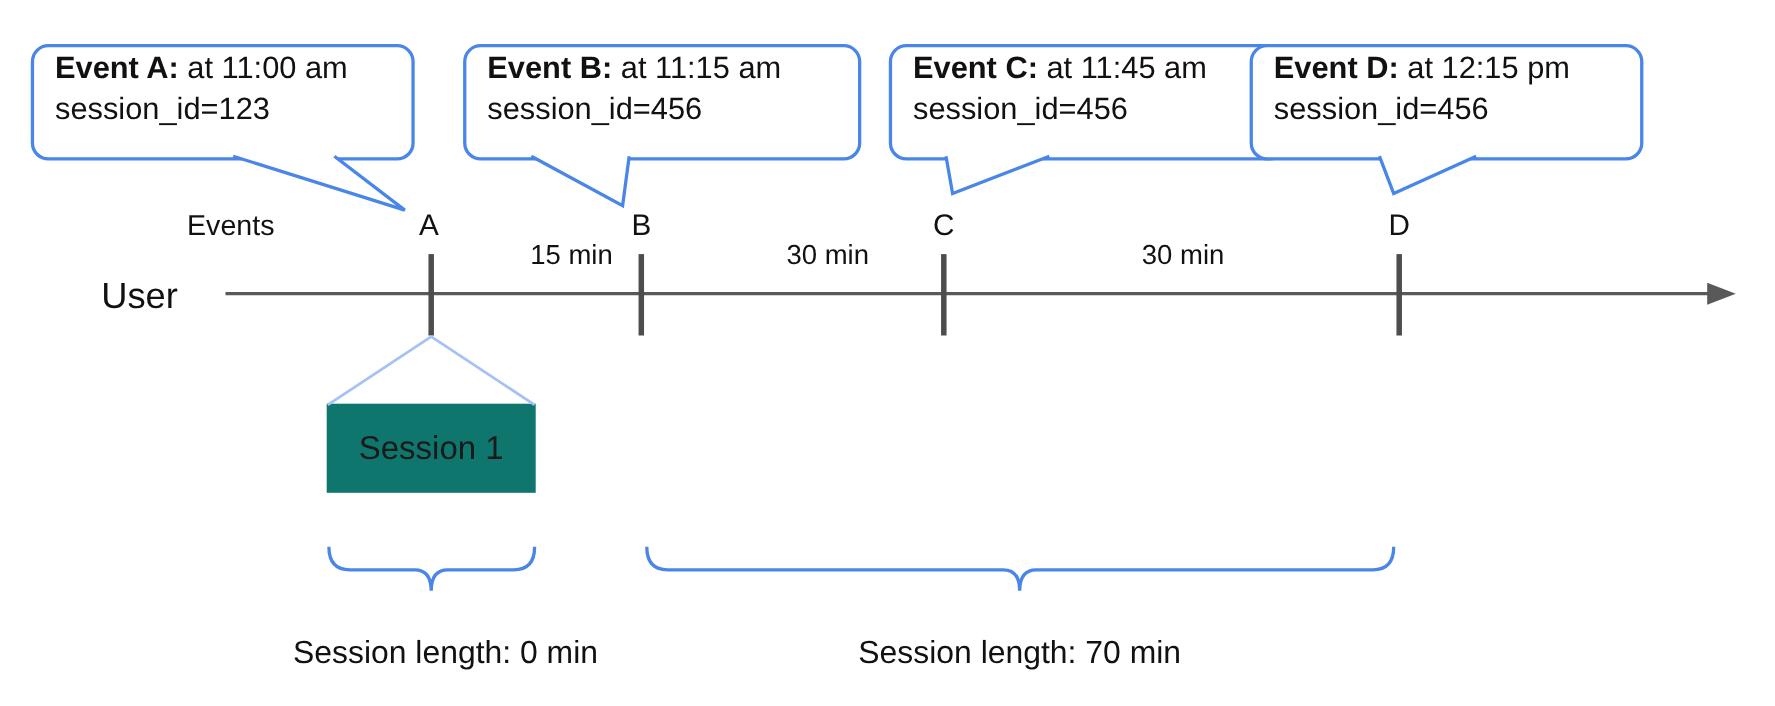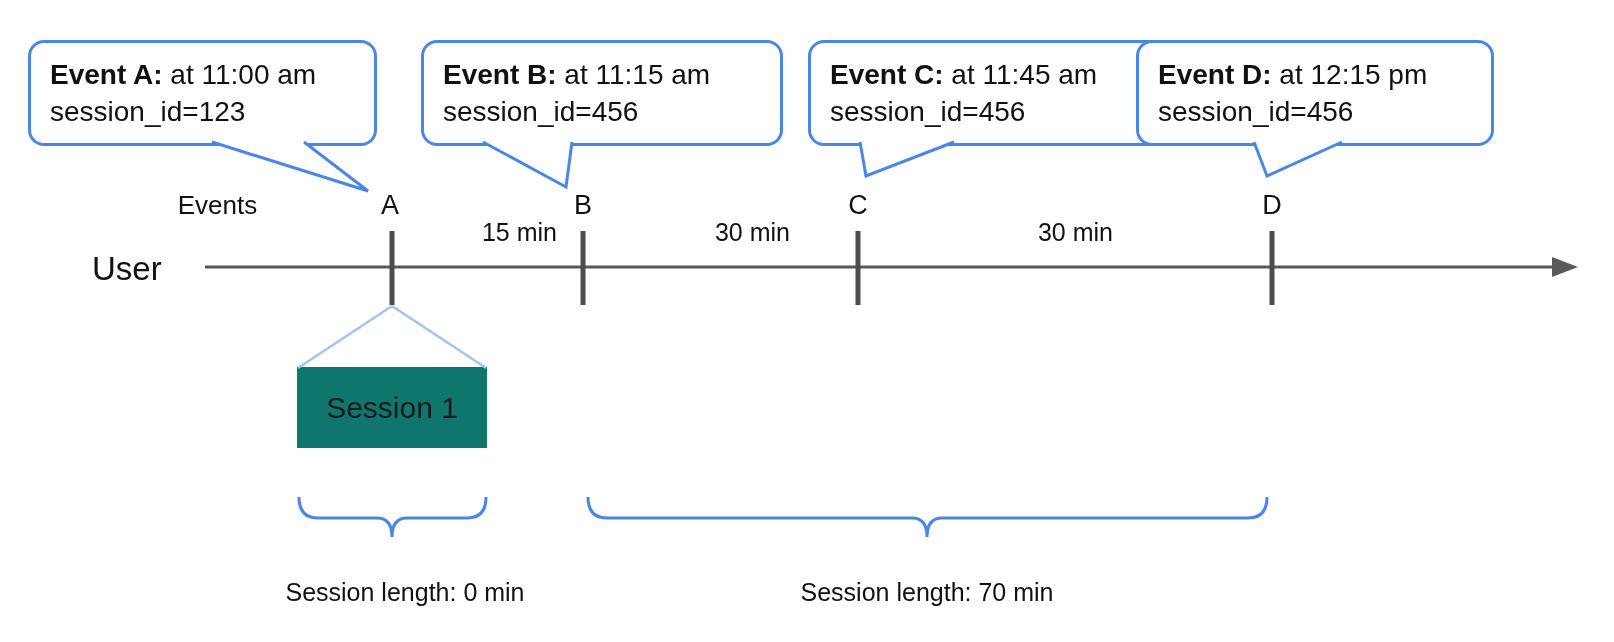--- a/index.html
+++ b/index.html
@@ -11,51 +11,51 @@
     font-family: "Liberation Sans", sans-serif;
     color: #111111;
     overflow: hidden;
   }
   .callout {
     position: absolute;
     box-sizing: border-box;
     background: #ffffff;
     border: 3px solid #4a86e8;
     border-radius: 16px;
-    padding: 13px 19px;
+    padding: 0 19px;
     font-size: 28px;
     line-height: 37px;
     color: #111111;
     z-index: 2;
     white-space: nowrap;
   }
   .callout .t { font-weight: bold; }
   .overlay {
     position: absolute;
     left: 0; top: 0;
     width: 1614px; height: 642px;
     z-index: 3;
     pointer-events: none;
   }
   .lbl { position: absolute; z-index: 4; }
-  .events-label { font-size: 26px; text-align: center; }
+  .events-label { font-size: 26px; text-align: left; }
   .mark-label { font-size: 27px; text-align: center; width: 60px; }
   .user-label { font-size: 33px; }
   .interval-label { font-size: 25px; text-align: right; width: 140px; }
   .bar {
     position: absolute;
     background: #0f766e;
     display: flex;
     align-items: center;
     justify-content: center;
     font-size: 30px;
     color: #1a1a1a;
     z-index: 1;
   }
-  .length-label { font-size: 25px; text-align: center; }
+  .length-label { font-size: 29px; text-align: center; }
 </style>
 </head>
 <body>
 
 <div class="canvas">
 
   <div class="callout" style="left:28px; top:40px; width:349px; height:106px;">
     <div><span class="t">Event A:</span> <span>at 11:00 am</span></div>
     <div>session_id=123</div>
   </div>

